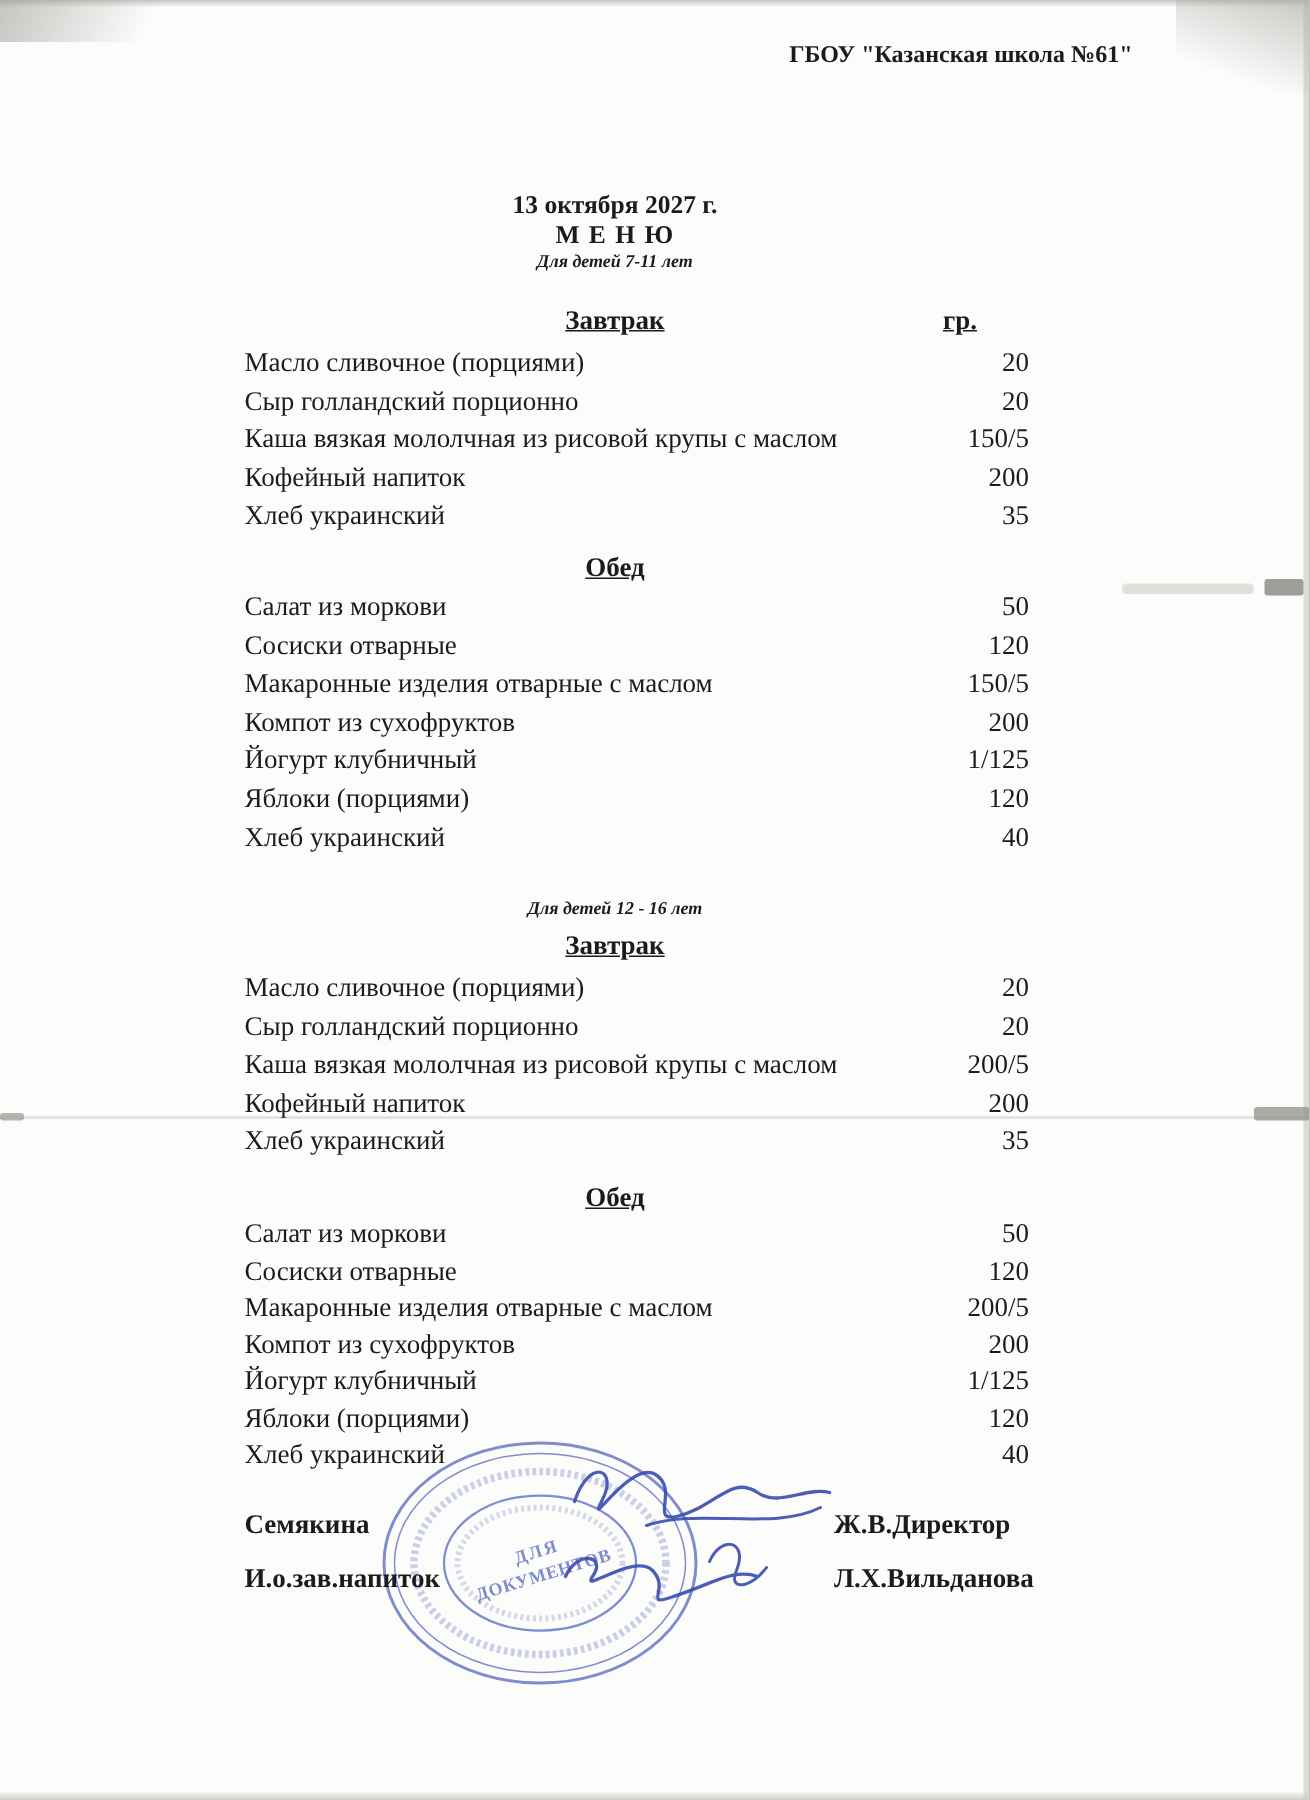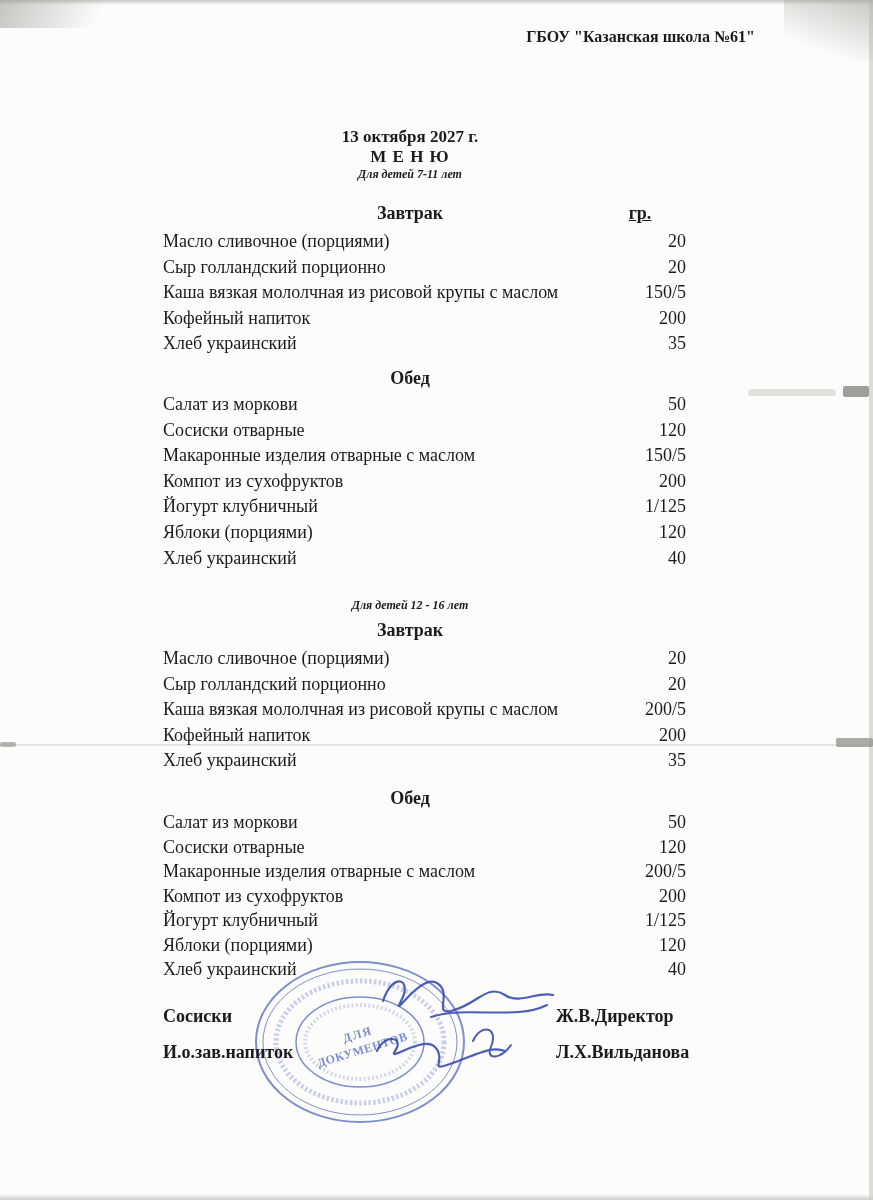--- a/index.html
+++ b/index.html
@@ -22,21 +22,21 @@
     position:absolute; left:30px; width:760px;
     text-align:center; white-space:nowrap;
   }
   .doc-title { top:103px; font-size:17px; font-weight:bold; letter-spacing:1px;margin-top:44px; }
   .doc-date  { top:127px; font-size:17px; font-weight:bold; }
   .age-heading { font-size:12px; font-weight:bold; font-style:italic; }
   .heading-row {
     position:absolute; left:30px; width:760px;
     text-align:center; font-size:18px;
   }
-  .meal-heading { font-weight:bold; }
+  .meal-heading { font-weight:bold; text-decoration:underline; }
   .unit-heading {
     position:absolute; left:565px; width:90px; text-align:center;
     font-weight:bold; text-decoration:underline;
   }
 
   
   .rows { position:absolute; left:163px; width:610px; font-size:18px; }
   .row  { position:relative; height:25.6px; white-space:nowrap; }
   .rows-tight .row { height:24.5px; }
   .amt  { position:absolute; left:427px; width:96px; text-align:right; }
@@ -164,21 +164,21 @@
     </g>
     <g fill="none" stroke="#3a4cb0" stroke-linecap="round" opacity="0.9">
       <path stroke-width="2.2" d="M148,56 C158,26 178,34 166,56 C156,76 186,28 202,38 C218,48 198,70 216,66 C242,60 252,38 270,50 C284,60 302,46 318,50" stroke="#3a4cb0"></path>
       <path stroke-width="2" d="M196,72 C232,60 280,76 312,60" stroke="#3a4cb0"></path>
       <path stroke-width="2.2" d="M142,106 C150,88 170,92 160,106 C152,118 188,90 200,102 C212,114 194,126 212,120 C238,112 254,100 270,106" stroke="#3a4cb0"></path>
       <path stroke-width="2" d="M238,96 C246,78 264,82 256,102 C250,116 266,114 276,100" stroke="#3a4cb0"></path>
     </g>
   </svg>
 
   <div class="sig-row" style="top:1006px">
-    <span class="sig-role">Сосиски</span>
+    <span class="sig-role">Семякина</span>
     <span class="sig-name">Ж.В.Директор</span>
   </div>
   <div class="sig-row" style="top:1042px">
     <span class="sig-role">И.о.зав.напиток</span>
     <span class="sig-name">Л.Х.Вильданова</span>
   </div>
 
 </div>
 
 </body></html>

